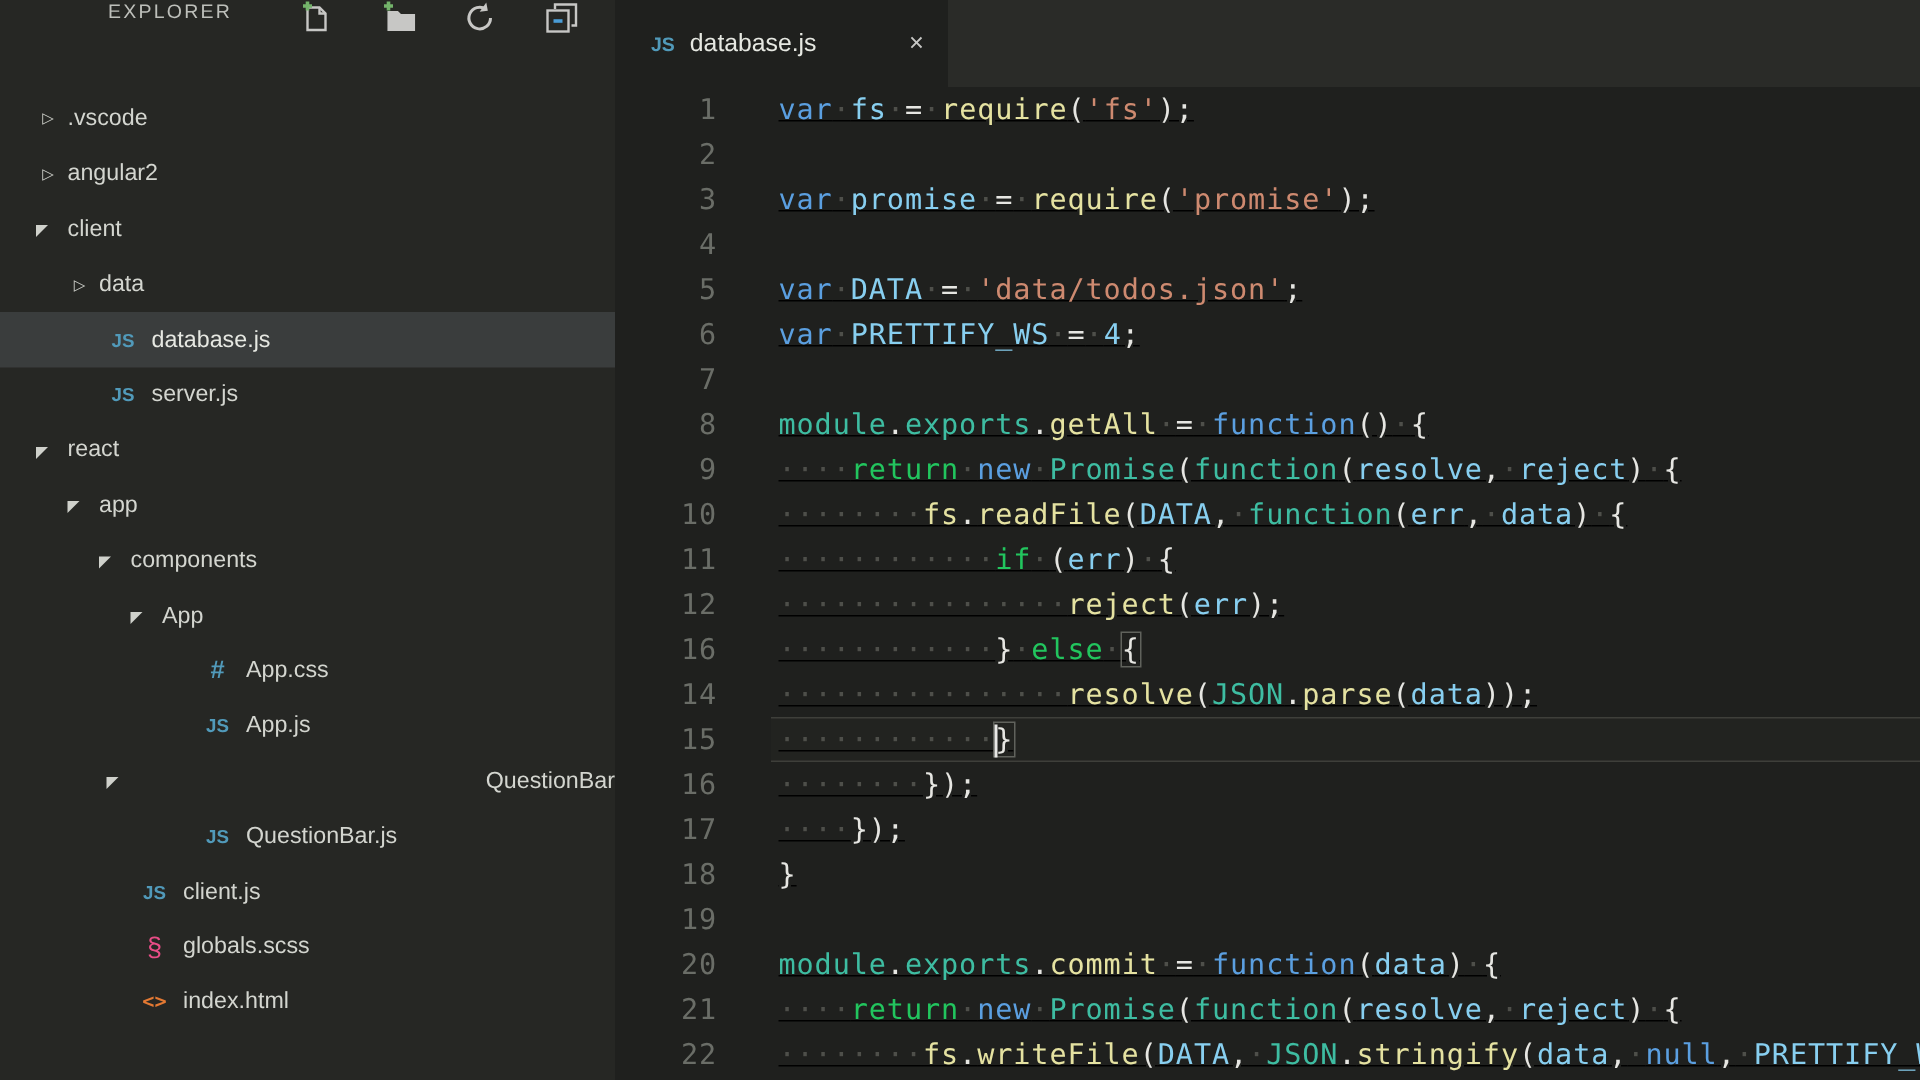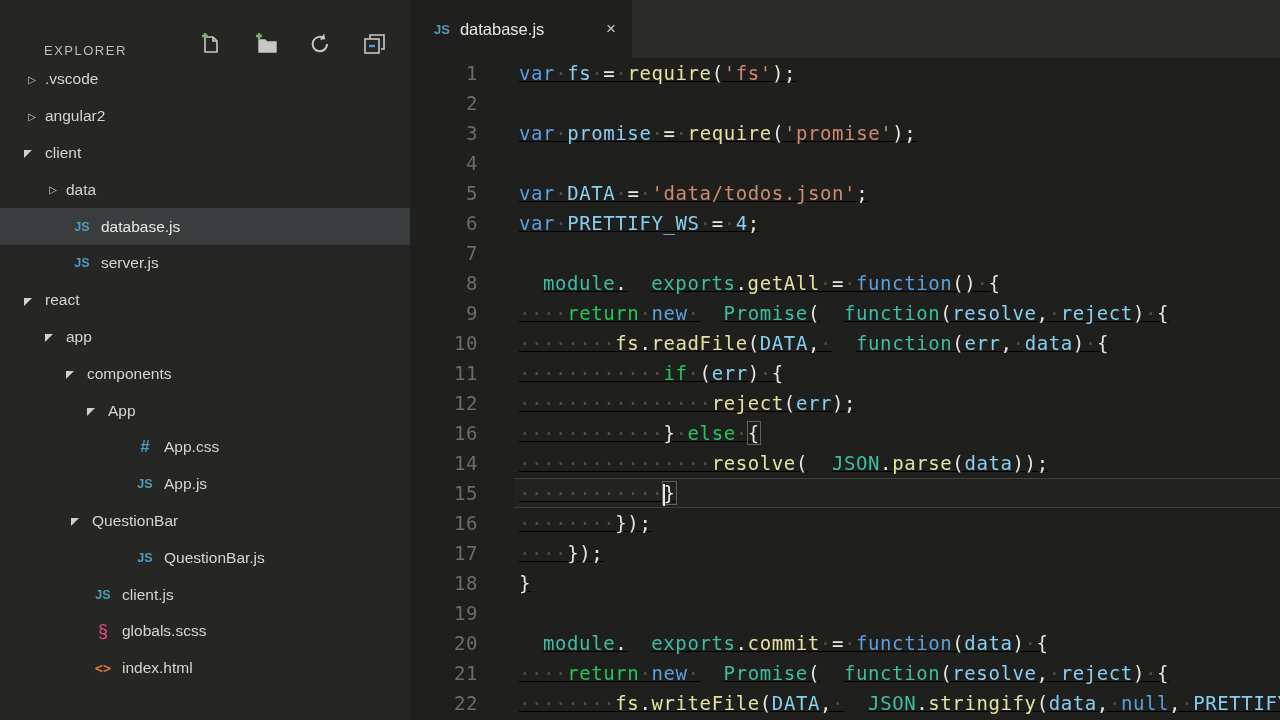--- a/index.html
+++ b/index.html
@@ -2,21 +2,21 @@
 <html><head>
 <meta charset="utf-8">
 <style>
   * { margin:0; padding:0; box-sizing:border-box; }
   html,body { width:1280px; height:720px; overflow:hidden; background:#1F201E;
               font-family:"Liberation Sans", sans-serif; }
 
   
   #sidebar { position:absolute; left:0; top:0; width:410px; height:720px;
              background:#262724; color:#D3D5CF; }
-  #sidebar-header { height:58px; display:flex; align-items:flex-end; padding:0 22px 0 44px; }
+  #sidebar-header { height:58px; display:flex; align-items:flex-start; padding:0 22px 0 44px;margin-left:28px; }
   #explorer-title { font-size:13px; letter-spacing:1.5px; color:#BDBFBA; flex:0 0 auto; }
   #sidebar-actions { margin-left:auto; display:flex; gap:29px; align-items:center; }
   .sb-act { width:26px; height:26px; display:flex; align-items:center; justify-content:center;
             background:none; border:none; cursor:pointer; }
 
   .tree { position:absolute; top:61px; left:0; right:0; }
   .tree-row { height:36.8px; display:flex; align-items:center; width:100%;
               font-size:15.5px; color:#D3D5CF; cursor:pointer; }
   .tree-row.selected { background:#3A3D3D; color:#E6E8E2; }
   .twistie { width:16px; display:inline-flex; justify-content:center; align-items:center;
@@ -43,21 +43,21 @@
             font-family:"DejaVu Sans Mono", monospace; font-size:19px; letter-spacing:0.6px;
             overflow:hidden; }
   .code-line { display:flex; height:30px; line-height:30px; white-space:pre; }
   .gutter { width:68px; text-align:right; color:#6A6D67; flex:0 0 68px; }
   .code-content { margin-left:41px; flex:1 1 auto;text-decoration:underline; }
   .code-line.current .code-content { border-top:1px solid #3E3F3A; border-bottom:1px solid #3E3F3A;
                                      background:#222320; line-height:28px; margin-left:36px; padding-left:5px; }
   .tk-kb { color:#5B9FE0; }            
   .tk-lb { color:#88CFF0; }            
   .tk-yl { color:#E5E2A1; }            
-  .tk-tl { color:#3EBDA2;margin-left:24px; }            
+  .tk-tl { color:#3EBDA2; }            
   .tk-kp { color:#22c55e; }            
   .tk-st { color:#CE8A70; }            
   .tk-pu { color:#E6E6E2; }            
   .tk-ws { color:#4E4F4A; }            
   .tk-pb { color:#E6E6E2; outline:1px solid #60625C; }  
   .cursor { display:inline-block; width:2px; height:22px; background:#E8E8E6;
             vertical-align:middle; margin-right:-2px; position:relative; z-index:2; }
 </style>
 </head>
 <body>
@@ -144,21 +144,21 @@
         <span class="tree-label">App</span>
       </div>
       <div class="tree-row" style="padding-left: 134px;">
         <span class="ficon ficon-css">#</span>
         <span class="tree-label">App.css</span>
       </div>
       <div class="tree-row" style="padding-left: 134px;">
         <span class="ficon ficon-js">JS</span>
         <span class="tree-label">App.js</span>
       </div>
-      <div class="tree-row" style="padding-left: 71px;">
+      <div class="tree-row" style="padding-left: 71px; justify-content: space-between;">
         <span class="twistie open"></span>
         <span class="tree-label">QuestionBar</span>
       </div>
       <div class="tree-row" style="padding-left: 134px;">
         <span class="ficon ficon-js">JS</span>
         <span class="tree-label">QuestionBar.js</span>
       </div>
       <div class="tree-row" style="padding-left: 92px;">
         <span class="ficon ficon-js">JS</span>
         <span class="tree-label">client.js</span>

